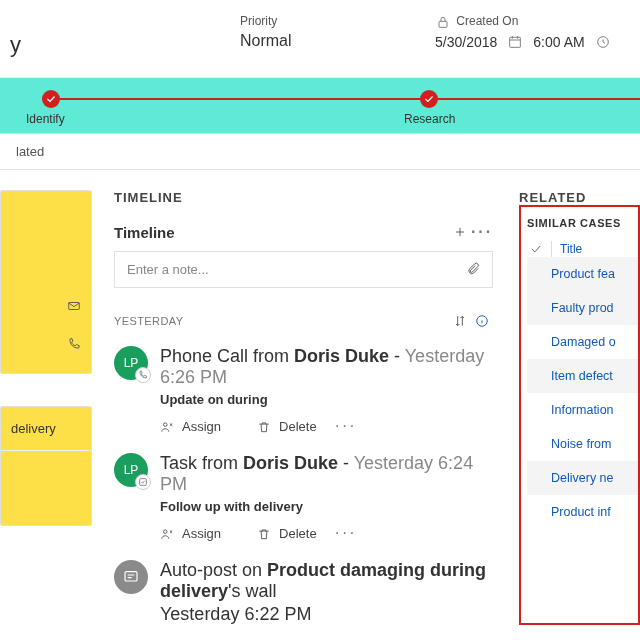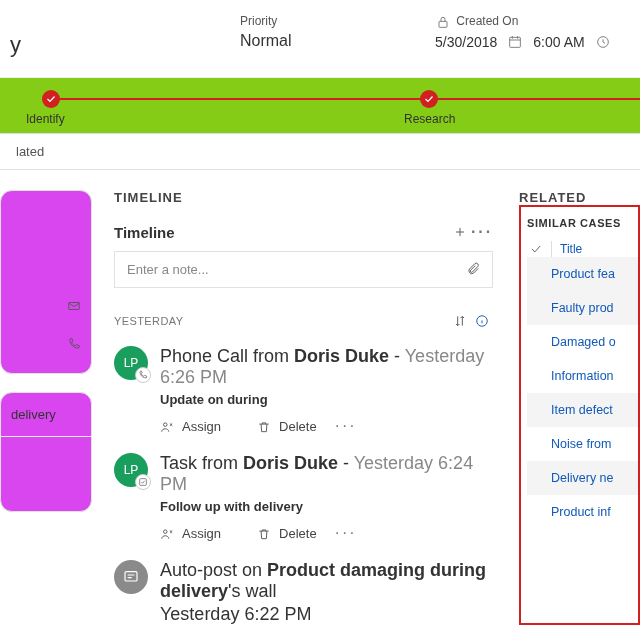--- a/index.html
+++ b/index.html
@@ -5,30 +5,30 @@
   * { box-sizing: border-box; font-family: "Segoe UI", Arial, sans-serif; }
   html, body { margin:0; padding:0; width:640px; height:640px; overflow:hidden; background:#fff; color:#333; }
   .header-row { display:flex; padding:6px 10px 2px 10px; height:78px; border-bottom:1px solid #eee;}
   .hdr-left { flex:0 0 230px; font-size:22px; padding-top:26px; font-weight:300;}
   .hdr-col { flex:1; }
   .hdr-label { font-size:12px; color:#555; margin-top:8px;}
   .hdr-value { font-size:16px; margin-top:4px;}
   .hdr-created { display:flex; align-items:center; gap:10px; font-size:14px; margin-top:4px;}
   .hdr-label.lock svg { vertical-align:middle; margin-right:2px;}
   .mini-icon { width:16px; height:16px; fill:none; stroke:#777; stroke-width:1.4; }
-  .stage-bar { background:#84cc16; height:56px; position:relative; border-bottom:1px solid #ddd;}
+  .stage-bar { background:#5eead4; height:56px; position:relative; border-bottom:1px solid #ddd;}
   .stage-line { position:absolute; top:20px; left:42px; right:0; height:2px; background:#d02020;}
   .stage-node { position:absolute; top:12px; width:18px; height:18px; border-radius:50%; background:#d02020; display:flex; align-items:center; justify-content:center;}
   .stage-node svg { width:12px; height:12px; stroke:#fff; stroke-width:2.4; fill:none;}
   .stage-label { position:absolute; top:34px; font-size:12px; color:#333;}
   .tabstrip { height:36px; border-bottom:1px solid #e2e2e2; padding:0 10px; display:flex; align-items:center;}
   .tab { font-size:13px; color:#555; padding:0 6px;}
   .columns { display:flex; height:calc(640px - 78px - 56px - 36px); }
   .col-left { width:100px; padding:20px 8px 0 0; border-right:0;}
-  .card { background:#d946ef; border:1px solid #e1e1e1; border-radius:12px; margin:0 0 18px 0;}
+  .card { background:#fde047; border:1px solid #e1e1e1; border-radius:2px; margin:0 0 32px 0;}
   .card-left1 { height:184px; position:relative;}
   .card-left1 .iconrow { position:absolute; right:10px; }
   .card-left1 .ir1 { top:108px;} .card-left1 .ir2 { top:146px;}
   .card-left2 { height:120px; }
   .card-left2 .lbl { font-size:13px; padding:14px 10px; border-bottom:1px solid #eee;}
   .col-mid { flex:1; padding:20px 12px 0 14px;}
   .panel-title { font-size:13px; letter-spacing:1px; color:#444; font-weight:600; text-transform:uppercase;}
   .sub-title { font-size:15px; font-weight:600; margin-top:16px; display:flex; align-items:center;}
   .spacer { flex:1;}
   .btn-ic { width:22px; height:22px; display:flex; align-items:center; justify-content:center; color:#666; cursor:pointer;}
@@ -255,21 +255,21 @@
       <div class="rb-head">
         <svg class="chk small-svg" viewBox="0 0 24 24">
             <polyline points="5 12 10 17 19 7"></polyline>
           </svg>
         <div style="width:1px;height:16px;background:#ddd"></div>
         <span class="col">Title</span>
       </div>
       <div class="rb-row alt">Product fea</div>
       <div class="rb-row alt">Faulty prod</div>
       <div class="rb-row">Damaged o</div>
+      <div class="rb-row alt">Item defect</div>
       <div class="rb-row">Information</div>
-      <div class="rb-row alt">Item defect</div>
       <div class="rb-row">Noise from</div>
       <div class="rb-row alt">Delivery ne</div>
       <div class="rb-row">Product inf</div>
     </div>
   </div>
 
 </div>
 
 </body></html>

